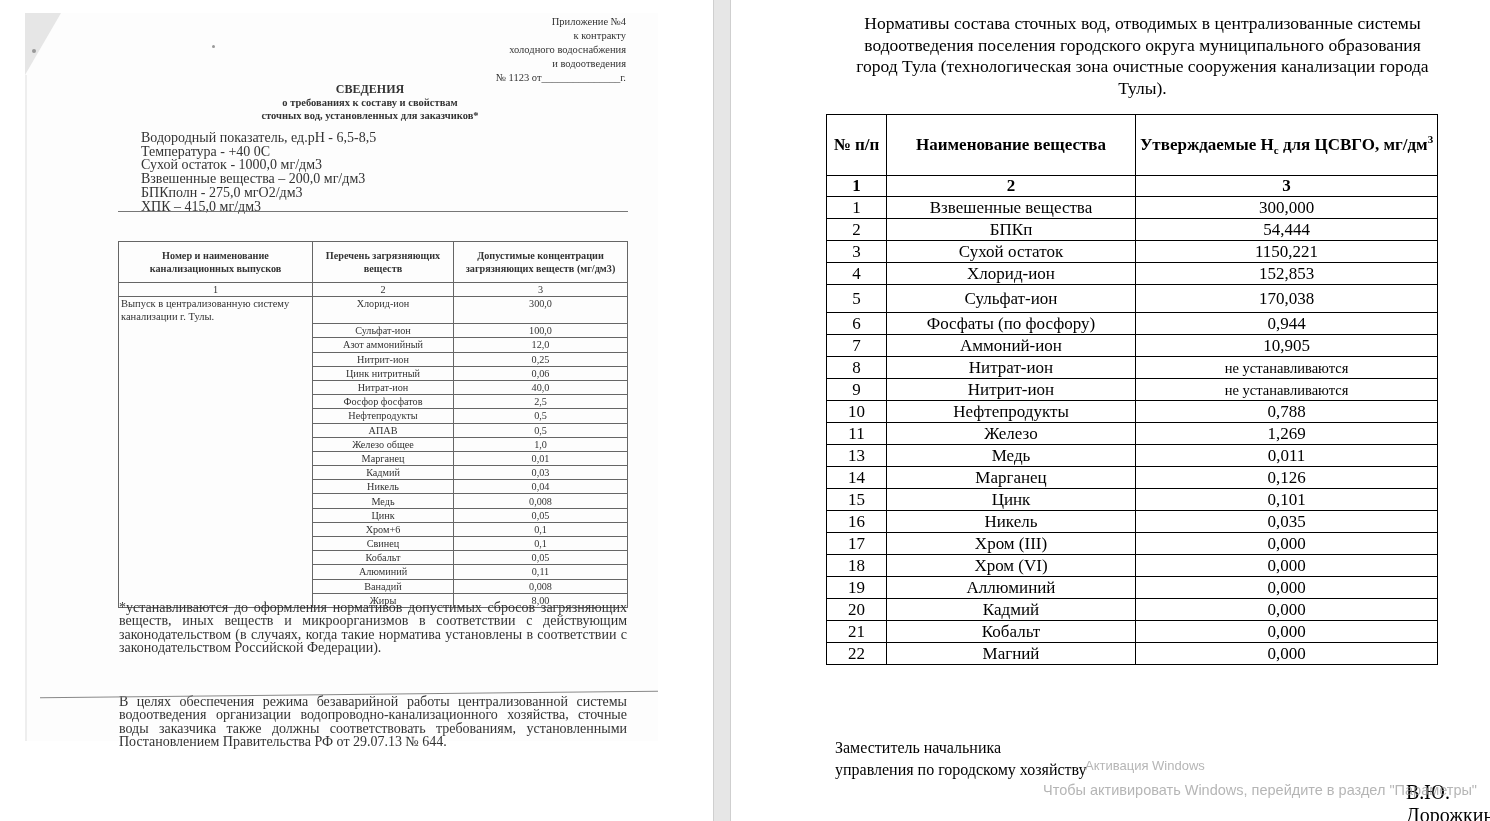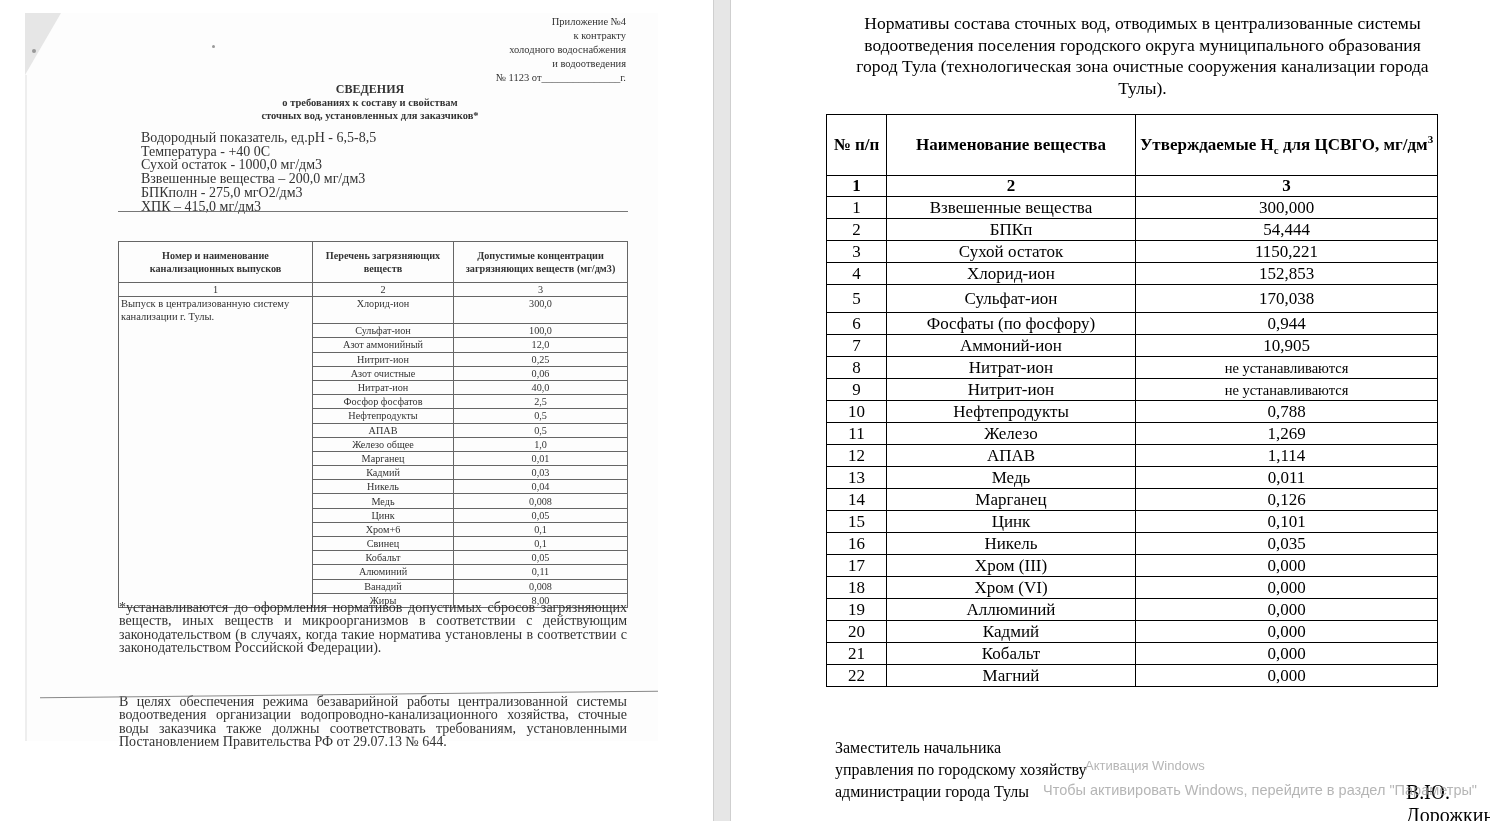--- a/index.html
+++ b/index.html
@@ -115,21 +115,21 @@
         </tr>
     <tr class="r">
           <td>Азот аммонийный</td>
           <td>12,0</td>
         </tr>
     <tr class="r">
           <td>Нитрит-ион</td>
           <td>0,25</td>
         </tr>
     <tr class="r">
-          <td>Азот очистные</td>
+          <td>Цинк нитритный</td>
           <td>0,06</td>
         </tr>
     <tr class="r">
           <td>Нитрат-ион</td>
           <td>40,0</td>
         </tr>
     <tr class="r">
           <td>Фосфор фосфатов</td>
           <td>2,5</td>
         </tr>
@@ -268,25 +268,20 @@
         <td>10</td>
         <td>Нефтепродукты</td>
         <td>0,788</td>
       </tr>
   <tr class="data">
         <td>11</td>
         <td>Железо</td>
         <td>1,269</td>
       </tr>
   <tr class="data">
-        <td>12</td>
-        <td>АПАВ</td>
-        <td>1,114</td>
-      </tr>
-  <tr class="data">
         <td>13</td>
         <td>Медь</td>
         <td>0,011</td>
       </tr>
   <tr class="data">
         <td>14</td>
         <td>Марганец</td>
         <td>0,126</td>
       </tr>
   <tr class="data">
@@ -328,18 +323,17 @@
         <td>22</td>
         <td>Магний</td>
         <td>0,000</td>
       </tr>
 </tbody>
   </table>
 
 <div class="signature">
   <div>Заместитель начальника</div>
   <div>управления по городскому хозяйству</div>
-  <div>администрации города Тулы</div>
 </div>
 <div class="signer">В.Ю. Дорожкин</div>
 
 <div class="watermark1">Активация Windows</div>
 <div class="watermark2">Чтобы активировать Windows, перейдите в раздел "Параметры"</div>
 
 </body></html>

